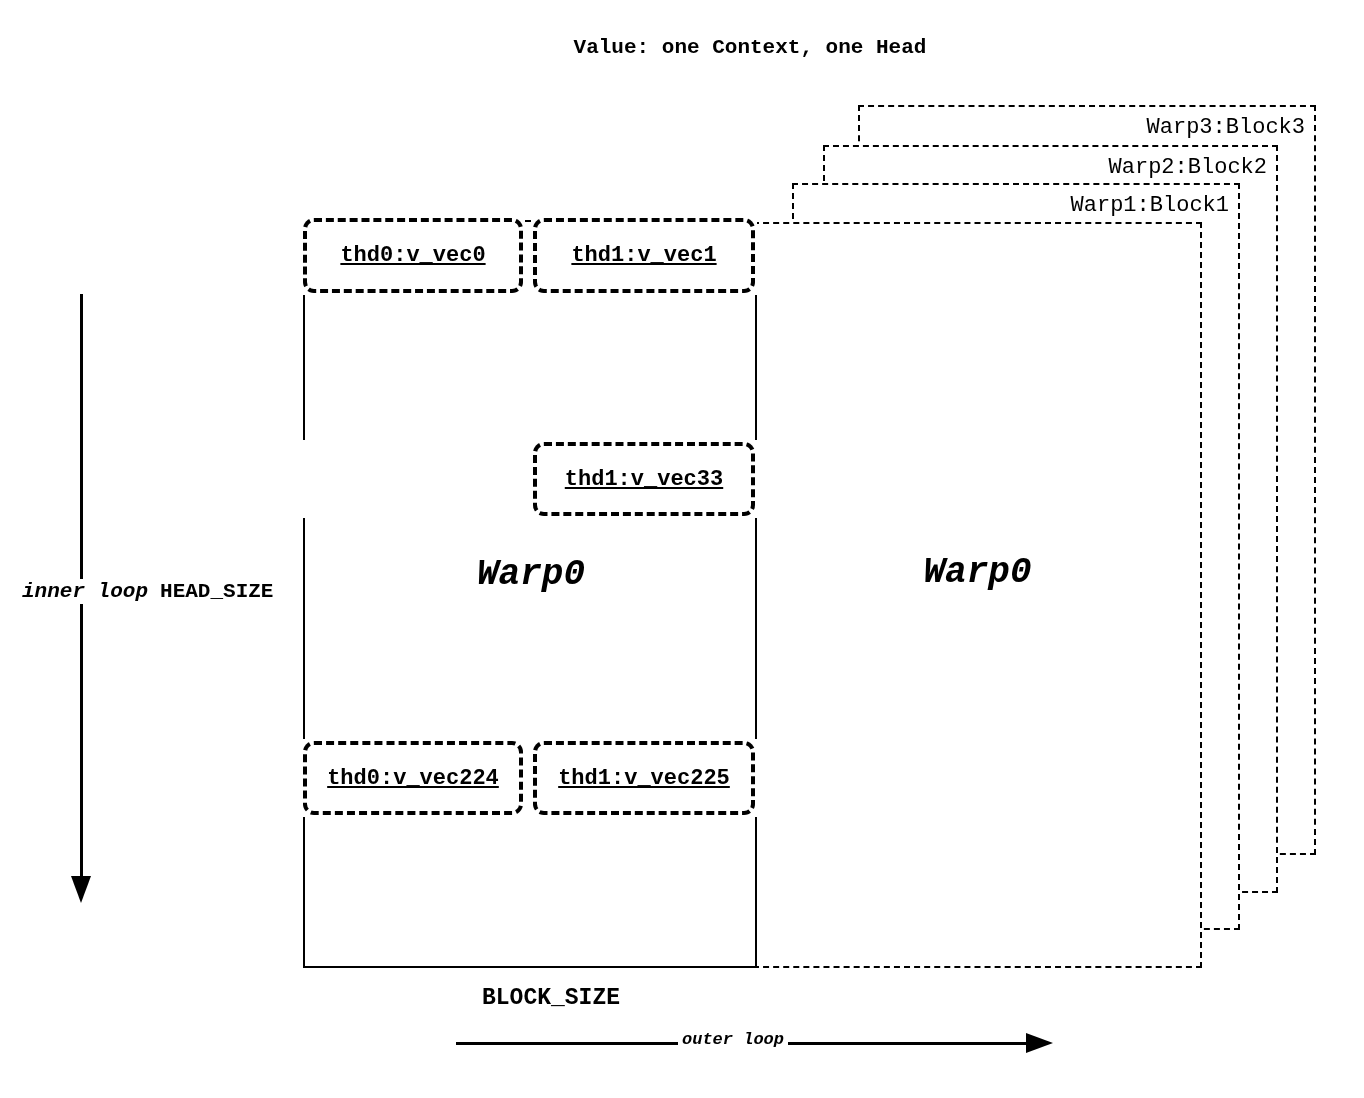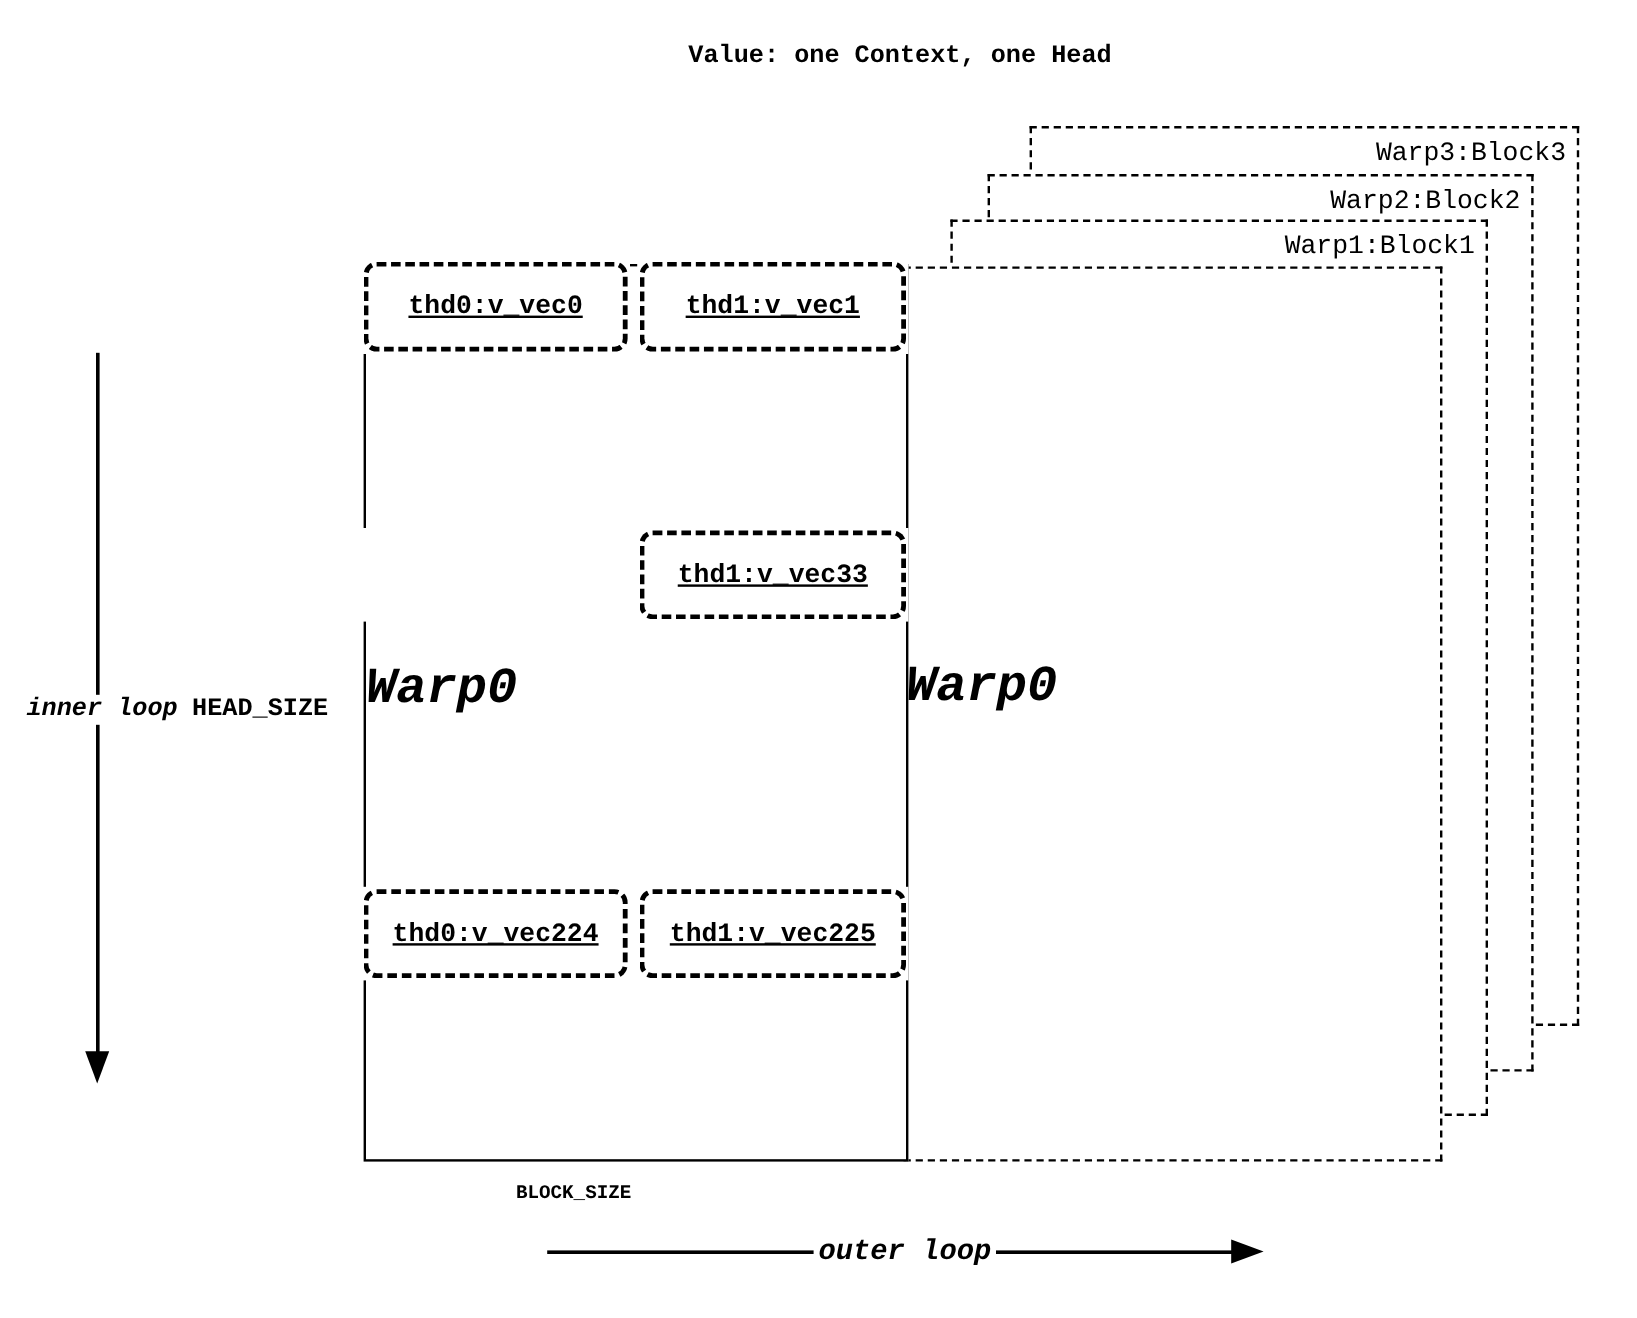--- a/index.html
+++ b/index.html
@@ -35,21 +35,22 @@
     white-space: nowrap;
   }
   #warp3 { left: 858px; top: 105px; width: 458px; height: 750px; z-index: 1; }
   #warp2 { left: 823px; top: 145px; width: 455px; height: 748px; z-index: 2; }
   #warp1 { left: 792px; top: 183px; width: 448px; height: 747px; z-index: 3; }
   #block4 { left: 753px; top: 222px; width: 449px; height: 746px; z-index: 4; }
 
   .big-label {
     position: absolute;
     left: 0; top: 325px; width: 100%;
-    font-size: 42px; font-weight: bold; font-style: italic;
+    text-align: center;
+    font-size: 36px; font-weight: bold; font-style: italic;
     line-height: 47px;
     white-space: nowrap;
   }
 
   
   #main-box {
     left: 303px; top: 220px; width: 454px; height: 748px;
     border: 2.5px solid #000000;
     background: #ffffff;
     box-sizing: border-box;
@@ -99,38 +100,38 @@
     font-size: 21px; font-weight: bold;
     white-space: nowrap;
     z-index: 13;
   }
   .it { font-style: italic; }
   .sp { display: inline-block; width: 12px; }
 
   
   #block-size-label {
     left: 430px; top: 985px; width: 190px;
-    text-align: left;
-    font-size: 16px; font-weight: bold;
+    text-align: right;
+    font-size: 23px; font-weight: bold;
     white-space: nowrap;
     z-index: 13;
   }
   #outer-arrow-line { left: 456px; top: 1042px; width: 572px; height: 3px; background: #000000; z-index: 5; }
   #outer-arrow-head {
     left: 1026px; top: 1033px; width: 0; height: 0;
     border-top: 10px solid transparent;
     border-bottom: 10px solid transparent;
     border-left: 27px solid #000000;
     z-index: 5;
   }
   #outer-label {
     left: 678px; top: 1030px;
     background: #ffffff;
     padding: 0 4px;
-    font-size: 24px; font-weight: bold; font-style: italic;
+    font-size: 17px; font-weight: bold; font-style: italic;
     white-space: nowrap;
     z-index: 13;
   }
 </style>
 </head>
 <body>
 
 <div id="canvas">
 
   <div class="abs title">Value: one Context, one Head</div>

